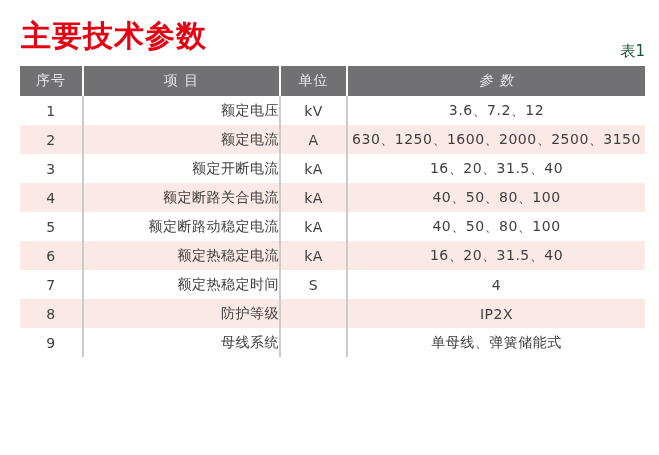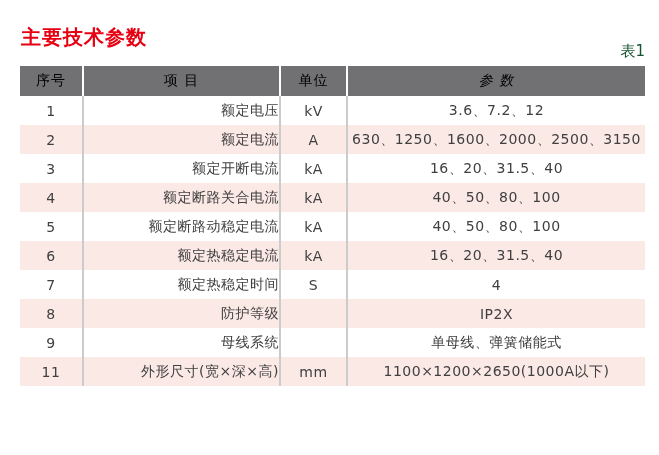--- a/index.html
+++ b/index.html
@@ -11,23 +11,23 @@
   .page {
     position: relative;
     width: 659px;
     height: 455px;
     background: #ffffff;
     overflow: hidden;
   }
   .title {
     position: absolute;
     left: 21px;
-    top: 24px;
+    top: 16px;
     margin: 0;
-    font-size: 20px;
+    font-size: 30px;
     font-weight: bold;
     letter-spacing: 1px;
     color: #e60012;
   }
   .table-label {
     position: absolute;
     right: 14px;
     top: 42px;
     font-size: 15px;
     color: #14532d;
@@ -40,21 +40,21 @@
     border-collapse: collapse;
     table-layout: fixed;
     font-size: 14px;
   }
   table.params-table col.c-no   { width: 63px;  }
   table.params-table col.c-item { width: 197px; }
   table.params-table col.c-unit { width: 67px;  }
   table.params-table col.c-val  { width: 298px; }
   table.params-table th {
     background: #717174;
-    color: #000000;
+    color: #e5e5e5;
     font-weight: normal;
     height: 30px;
     text-align: center;
     border-right: 2px solid #ffffff;
     padding: 0;
     letter-spacing: 1px;
   }
   table.params-table th:last-child { border-right: none; font-style: italic; }
   table.params-table td {
     height: 29px;
@@ -144,21 +144,15 @@
           <td class="col-item">防护等级</td>
           <td class="col-unit"></td>
           <td class="col-value">IP2X</td>
         </tr>
         <tr>
           <td class="col-no">9</td>
           <td class="col-item">母线系统</td>
           <td class="col-unit"></td>
           <td class="col-value">单母线、弹簧储能式</td>
         </tr>
-        <tr>
-          <td class="col-no">11</td>
-          <td class="col-item">外形尺寸(宽×深×高)</td>
-          <td class="col-unit">mm</td>
-          <td class="col-value">1100×1200×2650(1000A以下)</td>
-        </tr>
       </tbody>
   </table>
 </div>
 
 </body></html>

